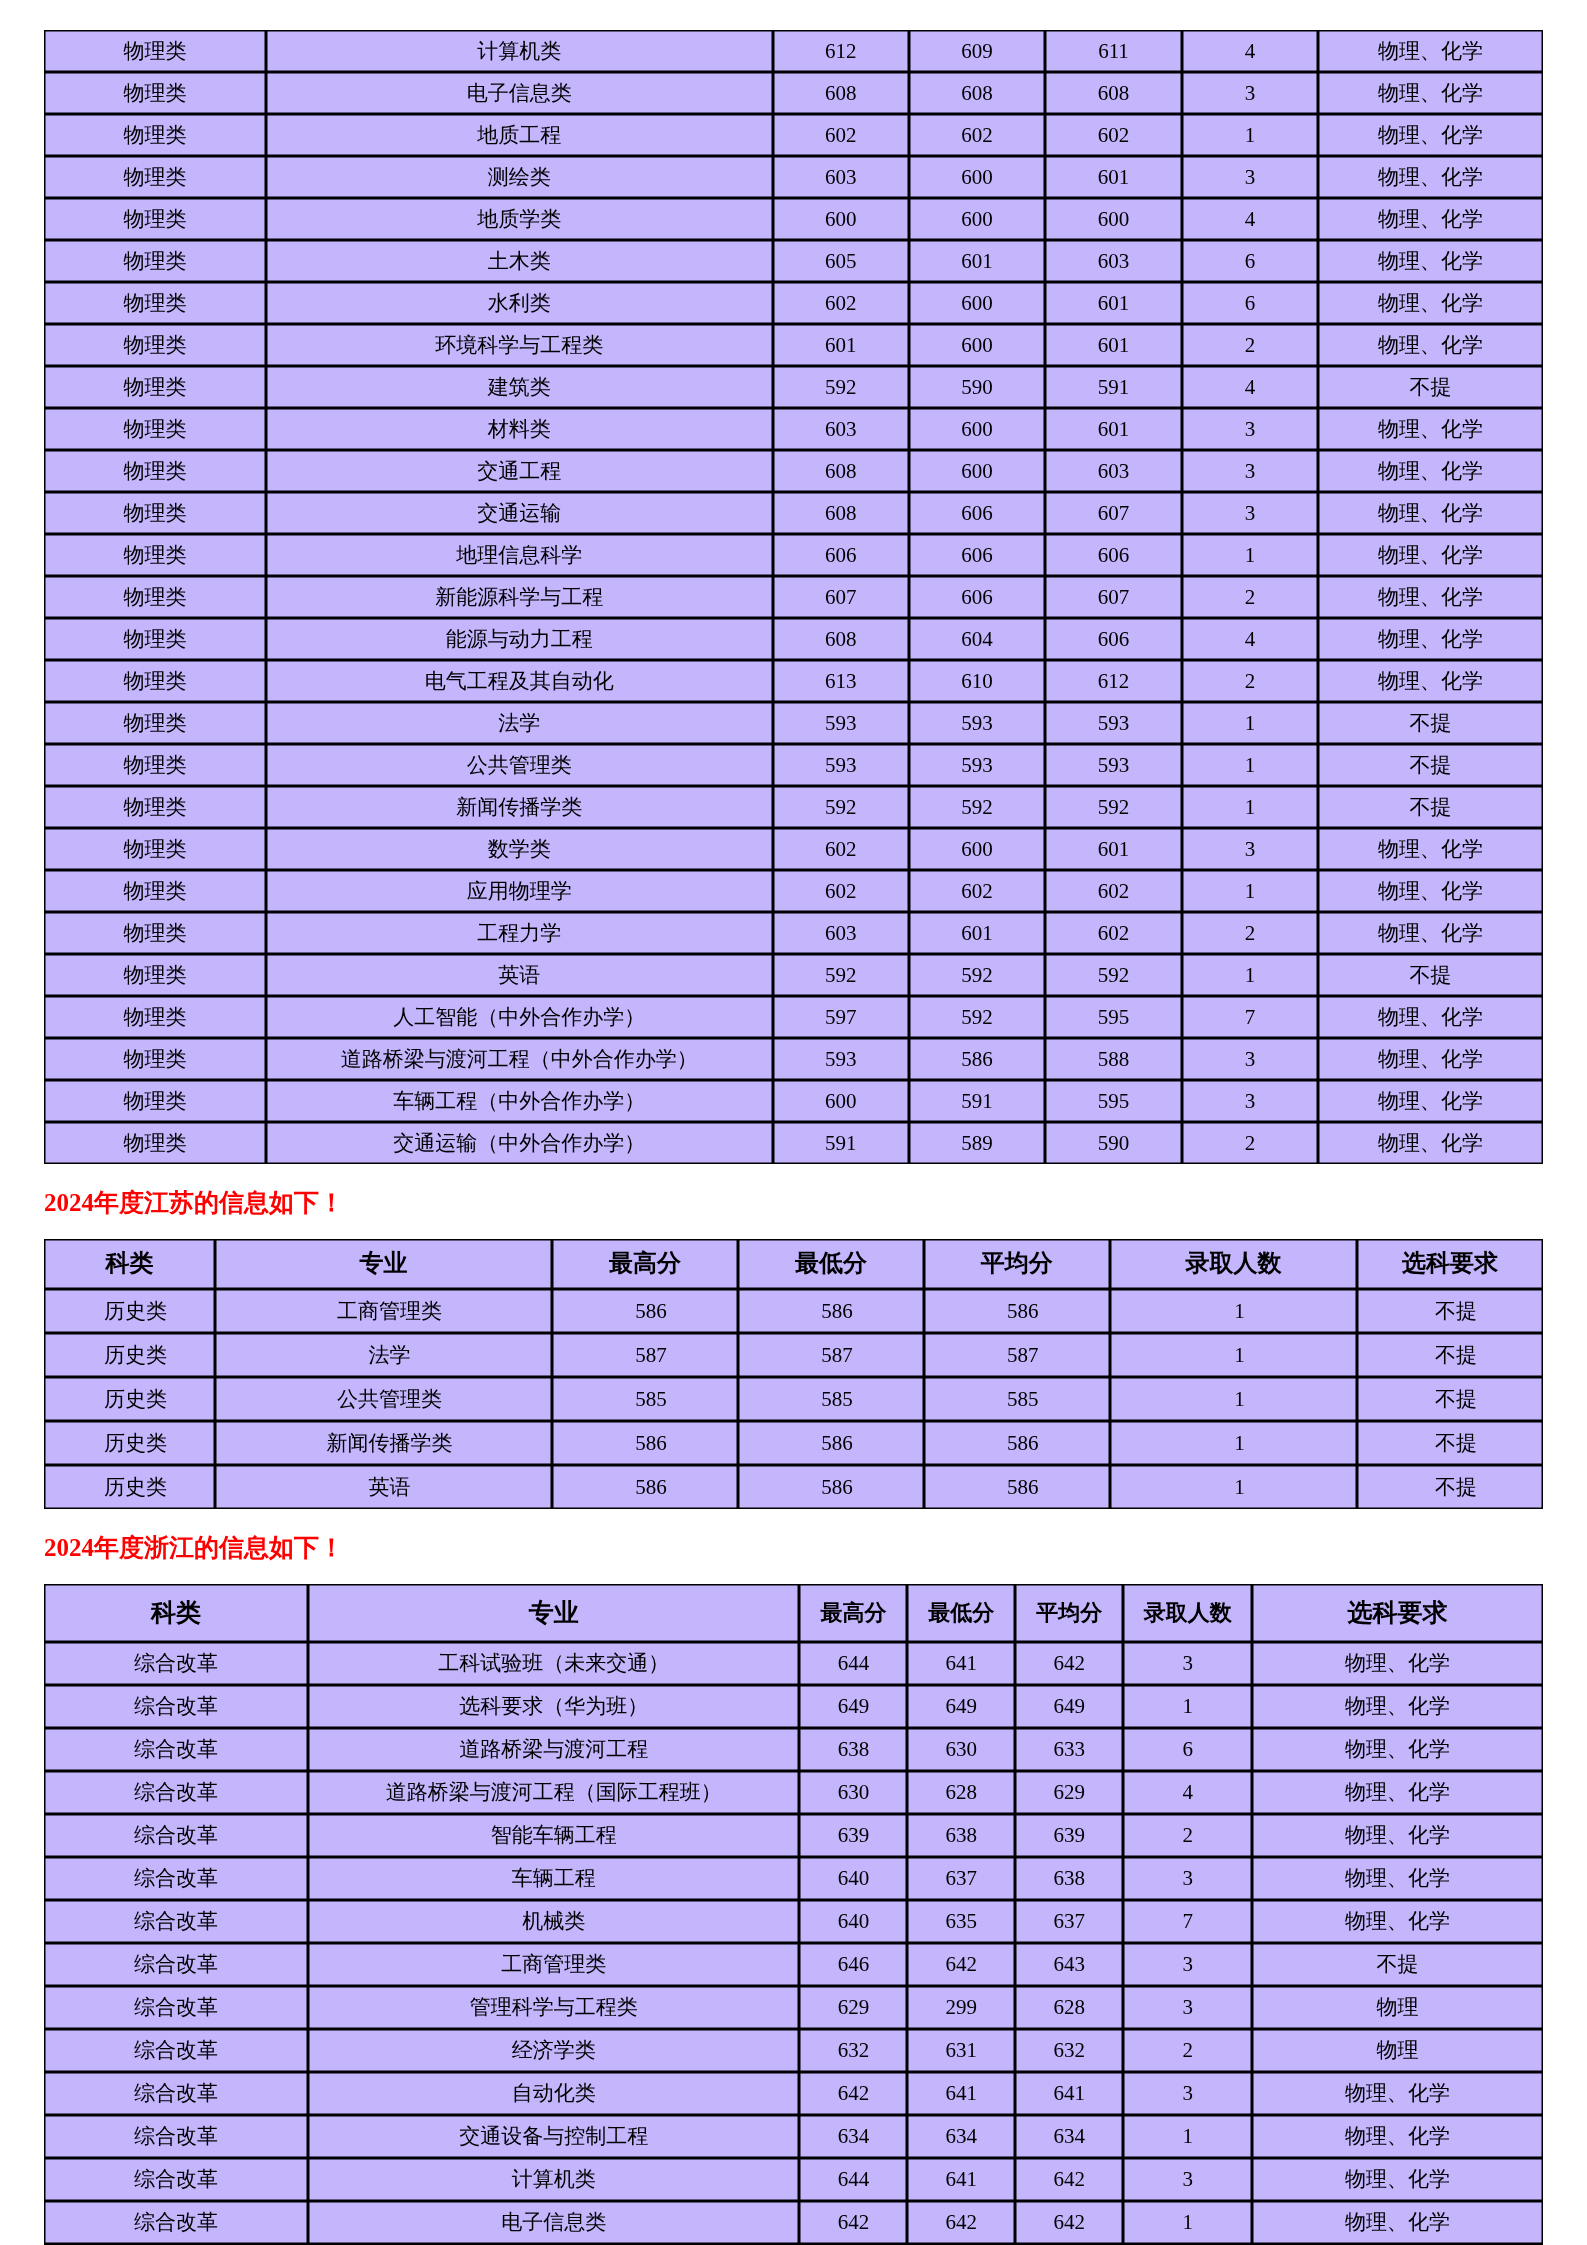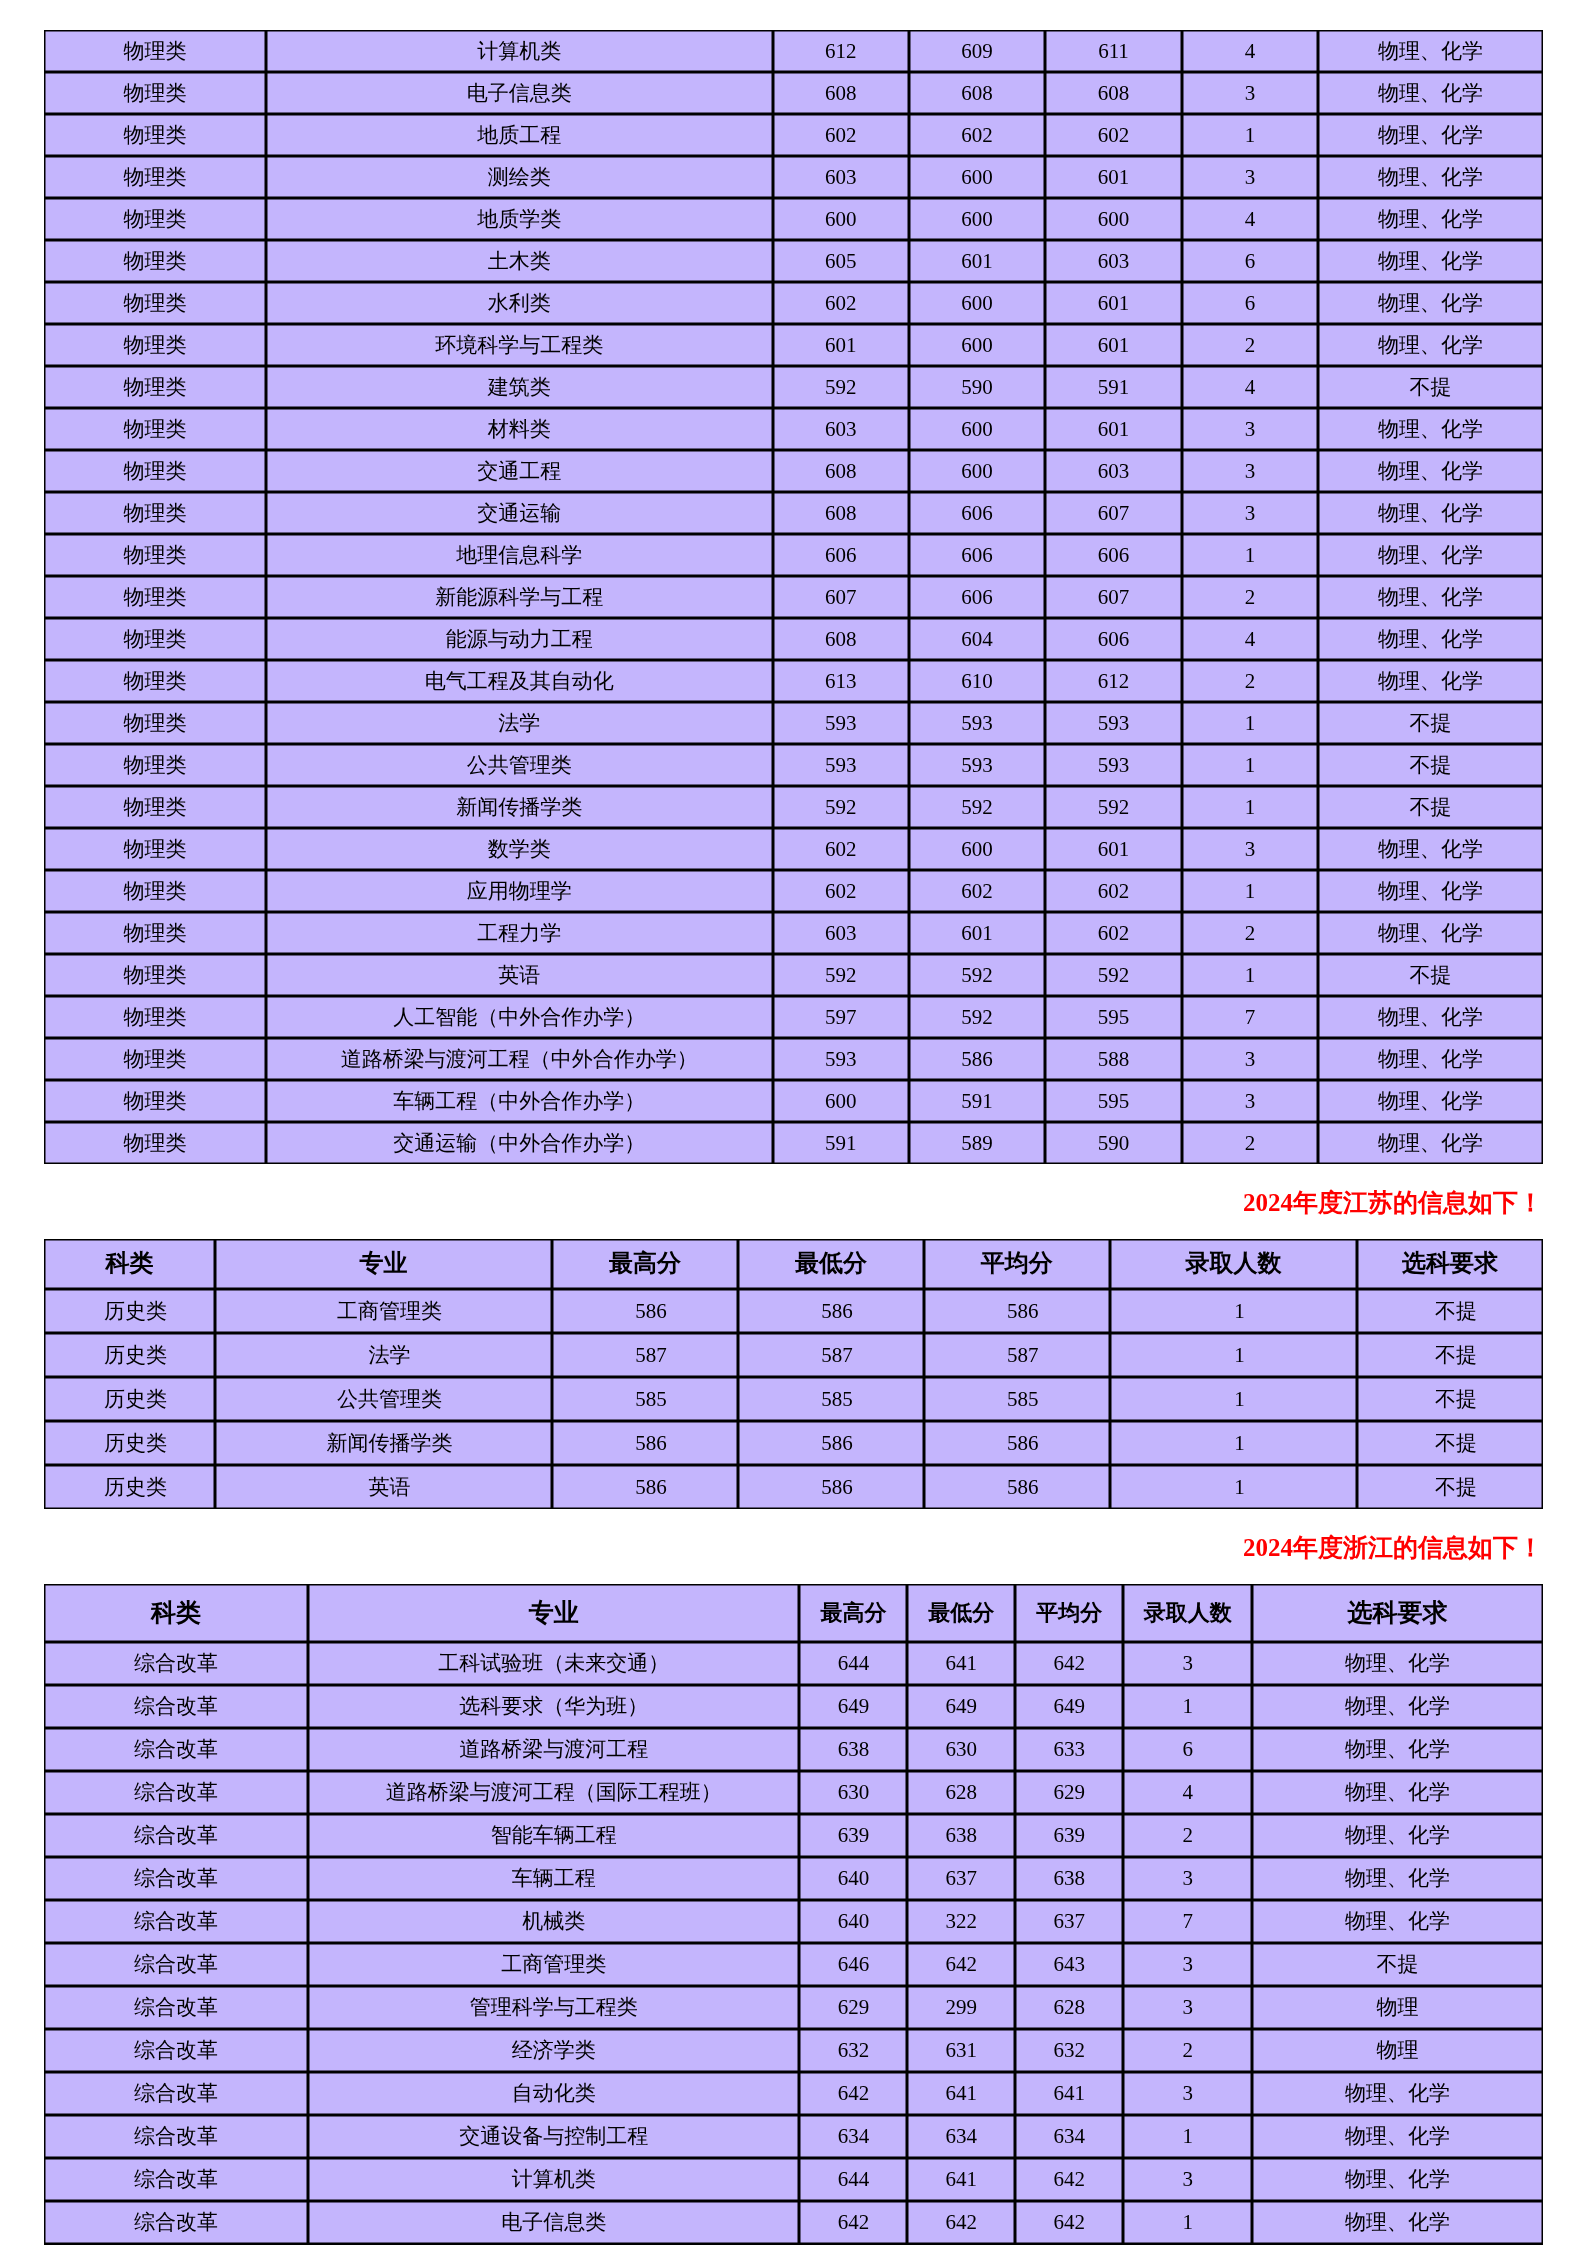--- a/index.html
+++ b/index.html
@@ -57,21 +57,21 @@
   #t-continuation col.c-min     { width: 9.1%; }
   #t-continuation col.c-avg     { width: 9.1%; }
   #t-continuation col.c-num     { width: 9.1%; }
   #t-continuation col.c-req     { width: 15.0%; }
 
   
   .section-heading {
     color: #FF0000;
     font-weight: bold;
     font-size: 25px;
-    text-align: right;
+    text-align: left;
     margin: 22px 0 20px 0;
     letter-spacing: 0px;
     font-family: "Liberation Serif", "DejaVu Serif", serif;
   }
 
   
   #t-jiangsu col.c-kelei   { width: 11.4%; }
   #t-jiangsu col.c-zhuanye { width: 22.5%; }
   #t-jiangsu col.c-max     { width: 12.4%; }
   #t-jiangsu col.c-min     { width: 12.4%; }
@@ -508,21 +508,21 @@
             <td>640</td>
             <td>637</td>
             <td>638</td>
             <td>3</td>
             <td>物理、化学</td>
           </tr>
           <tr>
             <td>综合改革</td>
             <td>机械类</td>
             <td>640</td>
-            <td>322</td>
+            <td>635</td>
             <td>637</td>
             <td>7</td>
             <td>物理、化学</td>
           </tr>
           <tr>
             <td>综合改革</td>
             <td>工商管理类</td>
             <td>646</td>
             <td>642</td>
             <td>643</td>

